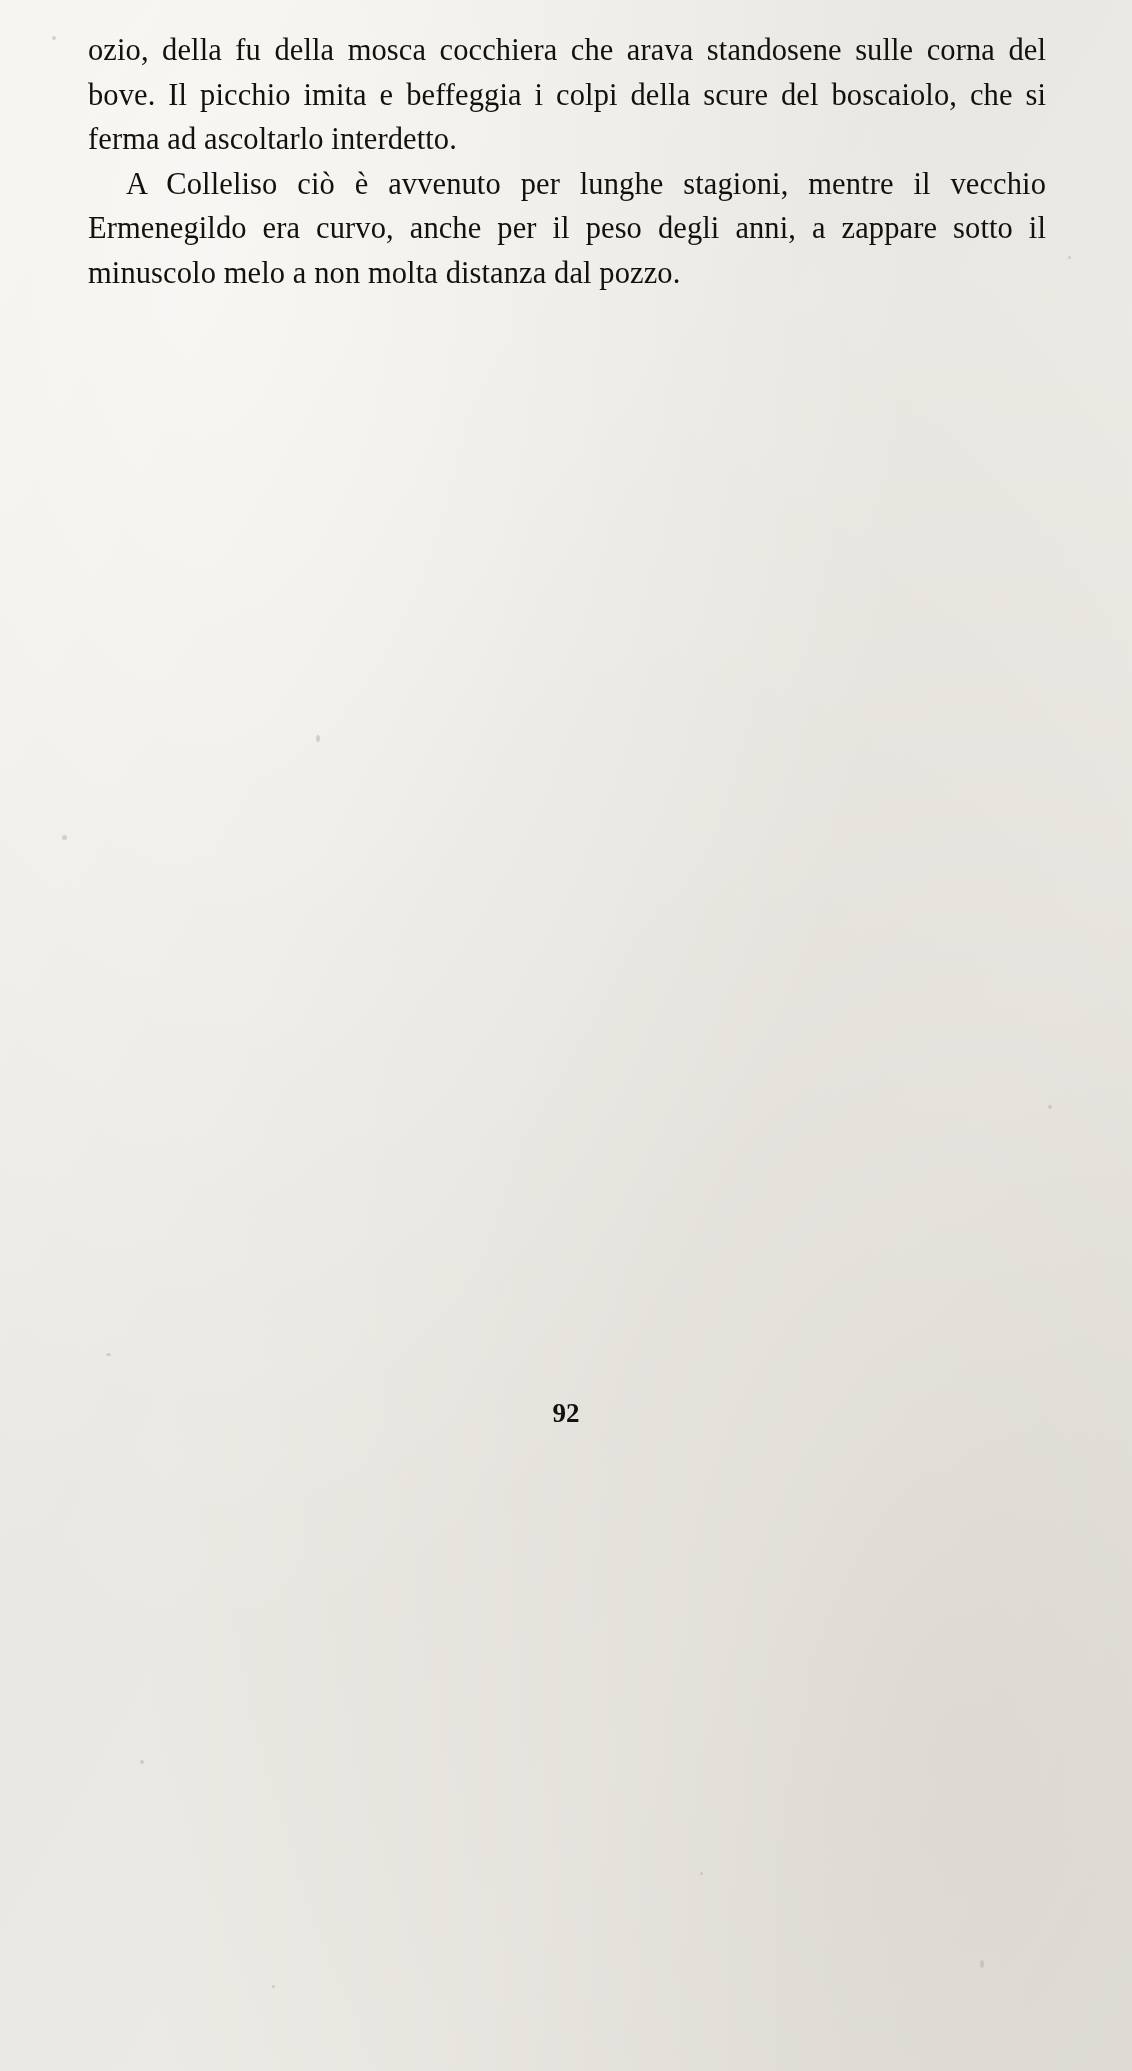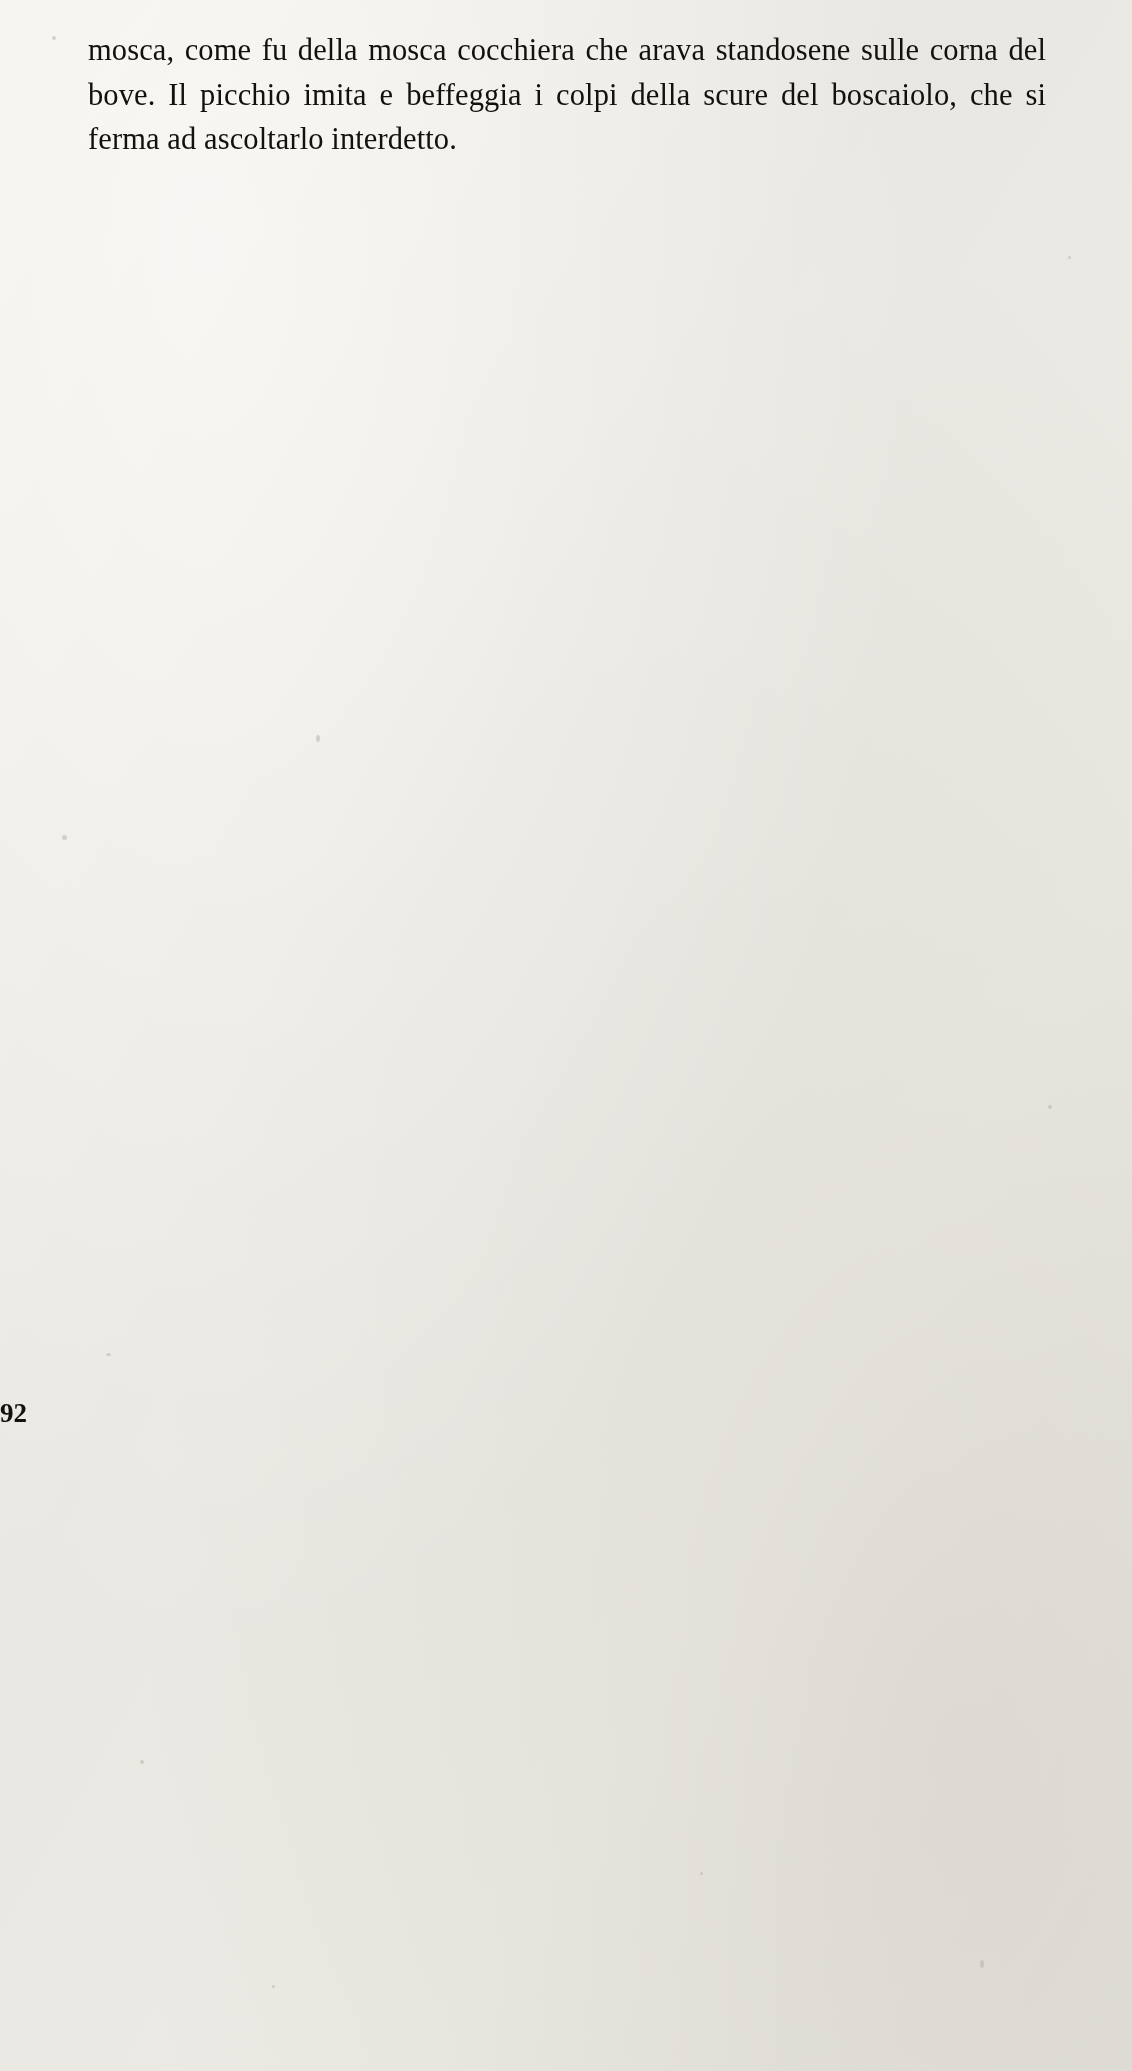--- a/index.html
+++ b/index.html
@@ -45,20 +45,21 @@
     margin: 0;
   }
   .page-text p.indent {
     text-indent: 38px;
   }
   .page-number {
     position: absolute;
     left: 0;
     right: 0;
     top: 1398px;
+    text-align: center;
     font-size: 27px;
     font-weight: bold;
     color: #14110d;
     font-family: "Liberation Serif", serif;
   }
 </style>
 </head>
 <body>
 
 <div class="paper"></div>
@@ -68,16 +69,17 @@
 <div class="speck" style="left:316px; top:735px; width:4px; height:7px;"></div>
 <div class="speck" style="left:62px;  top:835px; width:5px; height:5px;"></div>
 <div class="speck" style="left:1048px;top:1105px;width:4px; height:4px;"></div>
 <div class="speck" style="left:106px; top:1353px;width:5px; height:3px;"></div>
 <div class="speck" style="left:140px; top:1760px;width:4px; height:4px;"></div>
 <div class="speck" style="left:980px; top:1960px;width:4px; height:8px;"></div>
 <div class="speck" style="left:272px; top:1985px;width:3px; height:3px;"></div>
 <div class="speck" style="left:700px; top:1872px;width:3px; height:3px;"></div>
 
 <div class="page-text">
-  <p>mosca, come fu della mosca cocchiera che arava standosene sulle corna del bove. Il picchio imita e beffeggia i colpi della scure del boscaiolo, che si ferma ad ascoltarlo interdetto.</p>
+  <p>ozio, della fu della mosca cocchiera che arava standosene sulle corna del bove. Il picchio imita e beffeggia i colpi della scure del boscaiolo, che si ferma ad ascoltarlo interdetto.</p>
+  <p class="indent">A Colleliso ciò è avvenuto per lunghe stagioni, mentre il vecchio Ermenegildo era curvo, anche per il peso degli anni, a zappare sotto il minuscolo melo a non molta distanza dal pozzo.</p>
 </div>
 
 <div class="page-number">92</div>
 
 </body></html>

